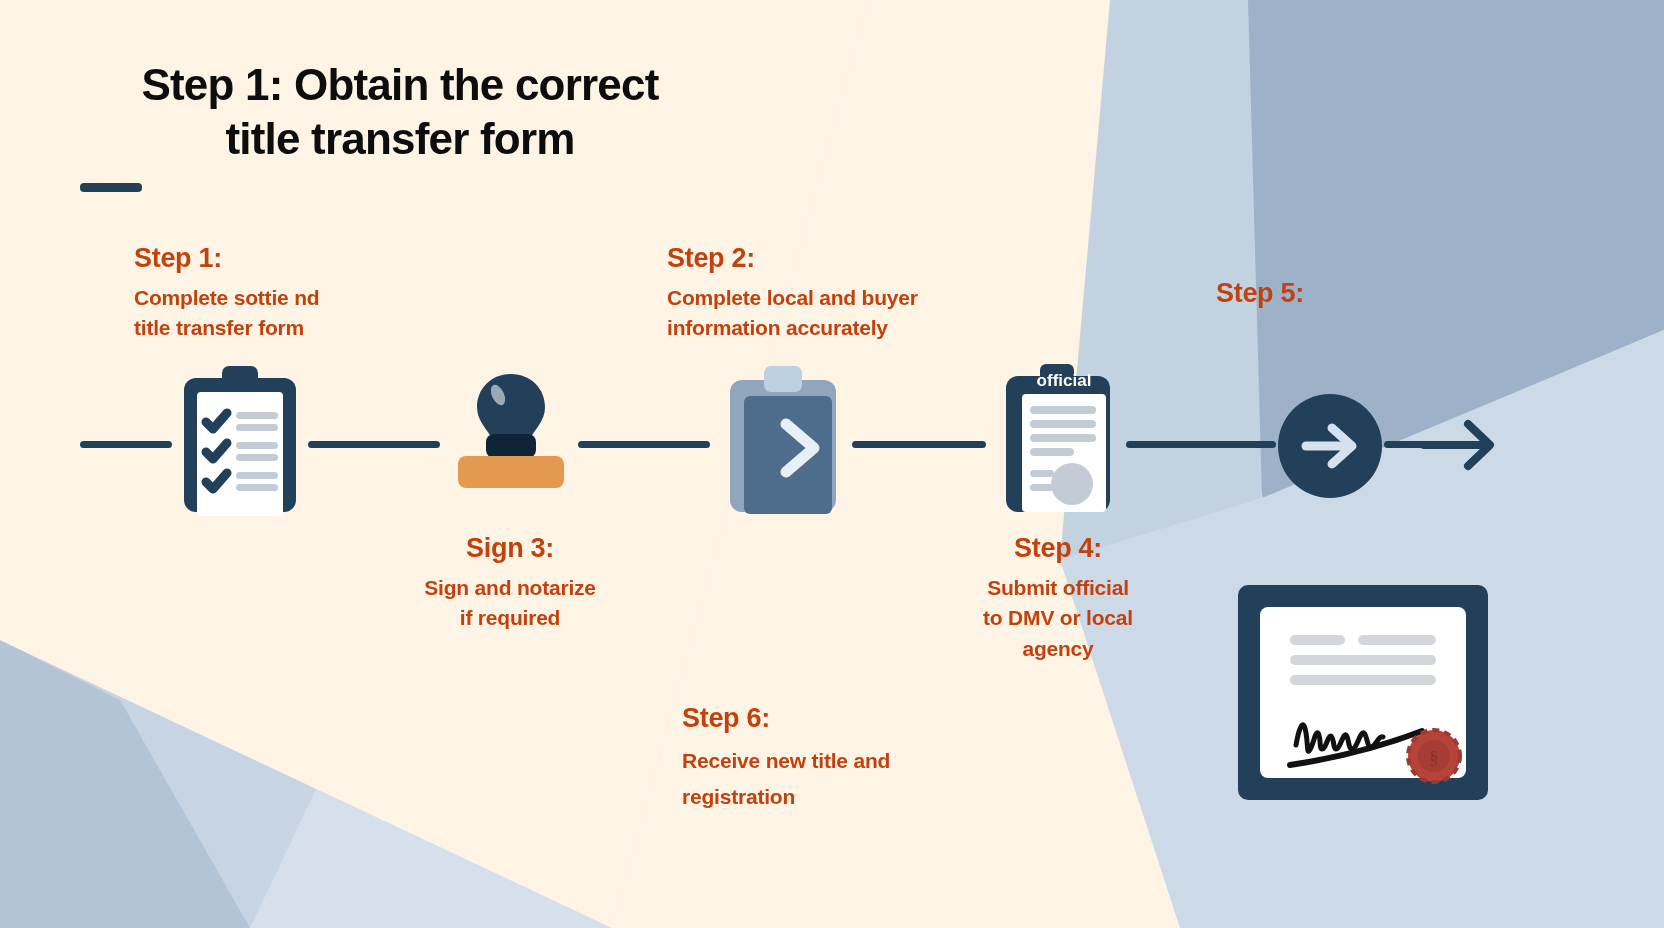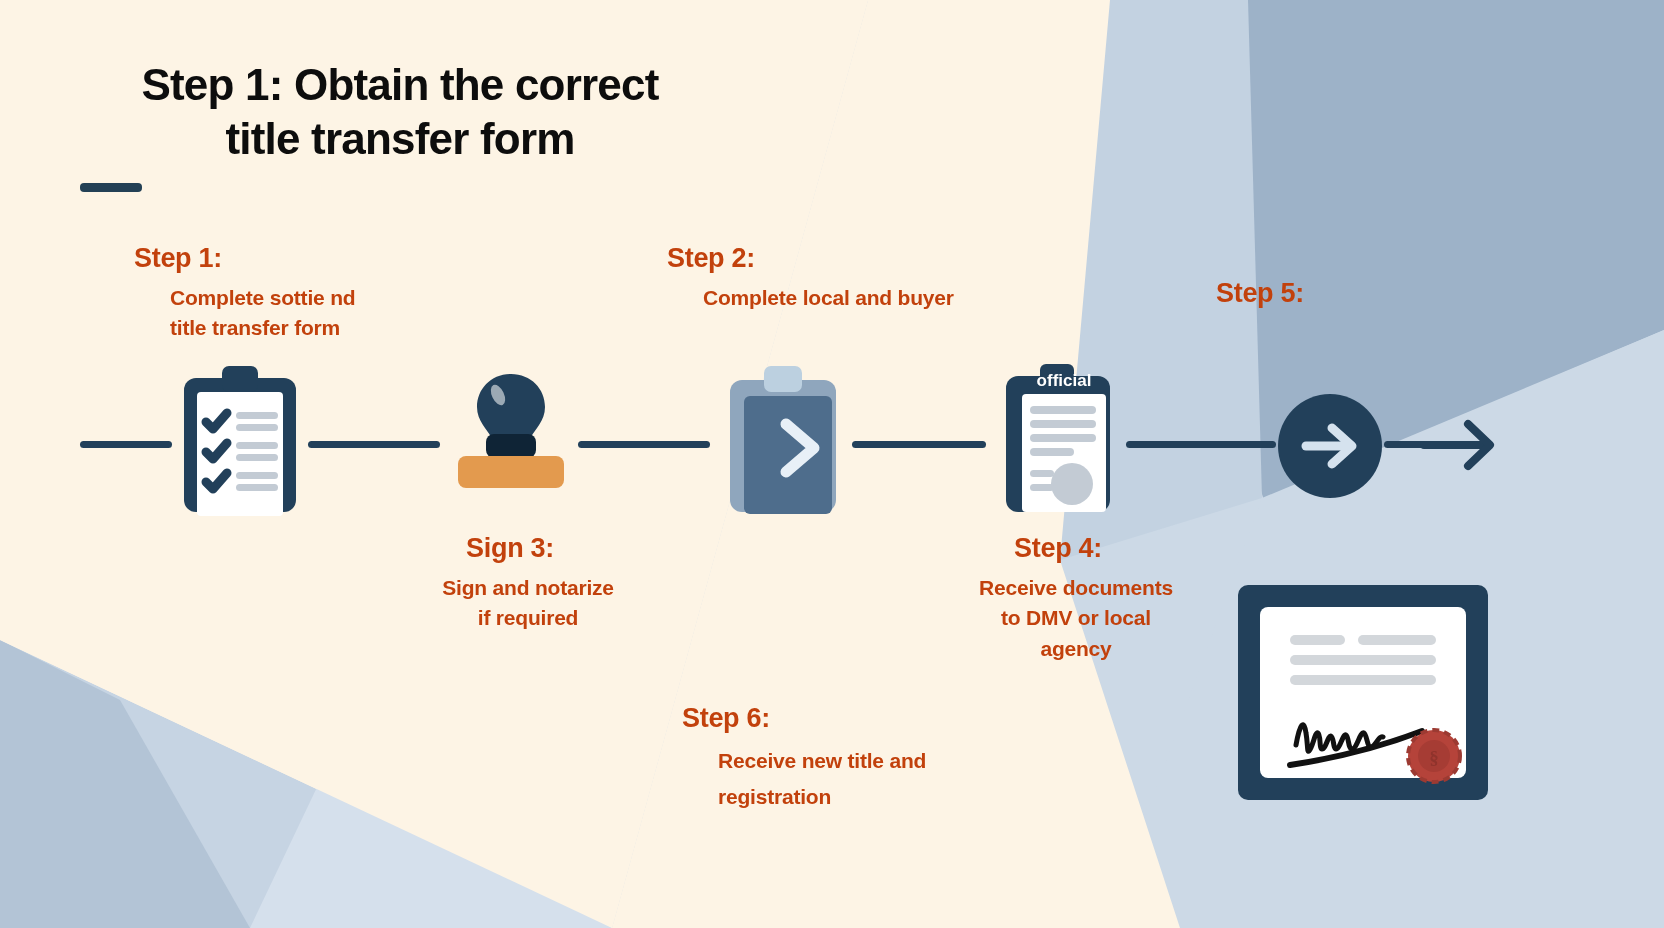--- a/index.html
+++ b/index.html
@@ -32,21 +32,20 @@
 
   
   .steplabel{position:absolute;color:#c2410c;}
   .steplabel .num{
     display:block;font-size:27px;font-weight:800;letter-spacing:-0.3px;
     margin-bottom:9px;
   }
   .steplabel .desc{
     display:block;font-size:21px;font-weight:700;line-height:1.45;
     letter-spacing:-0.2px;
-    margin-left:36px;
   }
   .steplabel .desc .l{display:block;white-space:nowrap;}
   .ctr{text-align:center;}
 
   
   #certificate{position:absolute;left:1238px;top:585px;width:250px;height:215px;}
 </style>
 </head>
 <body>
 
@@ -156,35 +155,36 @@
     <span class="desc">
       <span class="l">Complete sottie nd</span>
       <span class="l">title transfer form</span>
     </span>
   </div>
 
   <div class="steplabel" style="left:667px;top:243px;width:360px;">
     <span class="num">Step 2:</span>
     <span class="desc">
       <span class="l">Complete local and buyer</span>
+      <span class="l">information accurately</span>
     </span>
   </div>
 
   <div class="steplabel ctr" style="left:370px;top:533px;width:280px;">
     <span class="num">Sign 3:</span>
     <span class="desc">
       <span class="l">Sign and notarize</span>
       <span class="l">if required</span>
     </span>
   </div>
 
   <div class="steplabel ctr" style="left:930px;top:533px;width:256px;">
     <span class="num">Step 4:</span>
     <span class="desc">
-      <span class="l">Receive documents</span>
+      <span class="l">Submit official</span>
       <span class="l">to DMV or local</span>
       <span class="l">agency</span>
     </span>
   </div>
 
   <div class="steplabel" style="left:1216px;top:278px;width:300px;">
     <span class="num">Step 5:</span>
   </div>
 
   <div class="steplabel" style="left:682px;top:703px;width:320px;">

